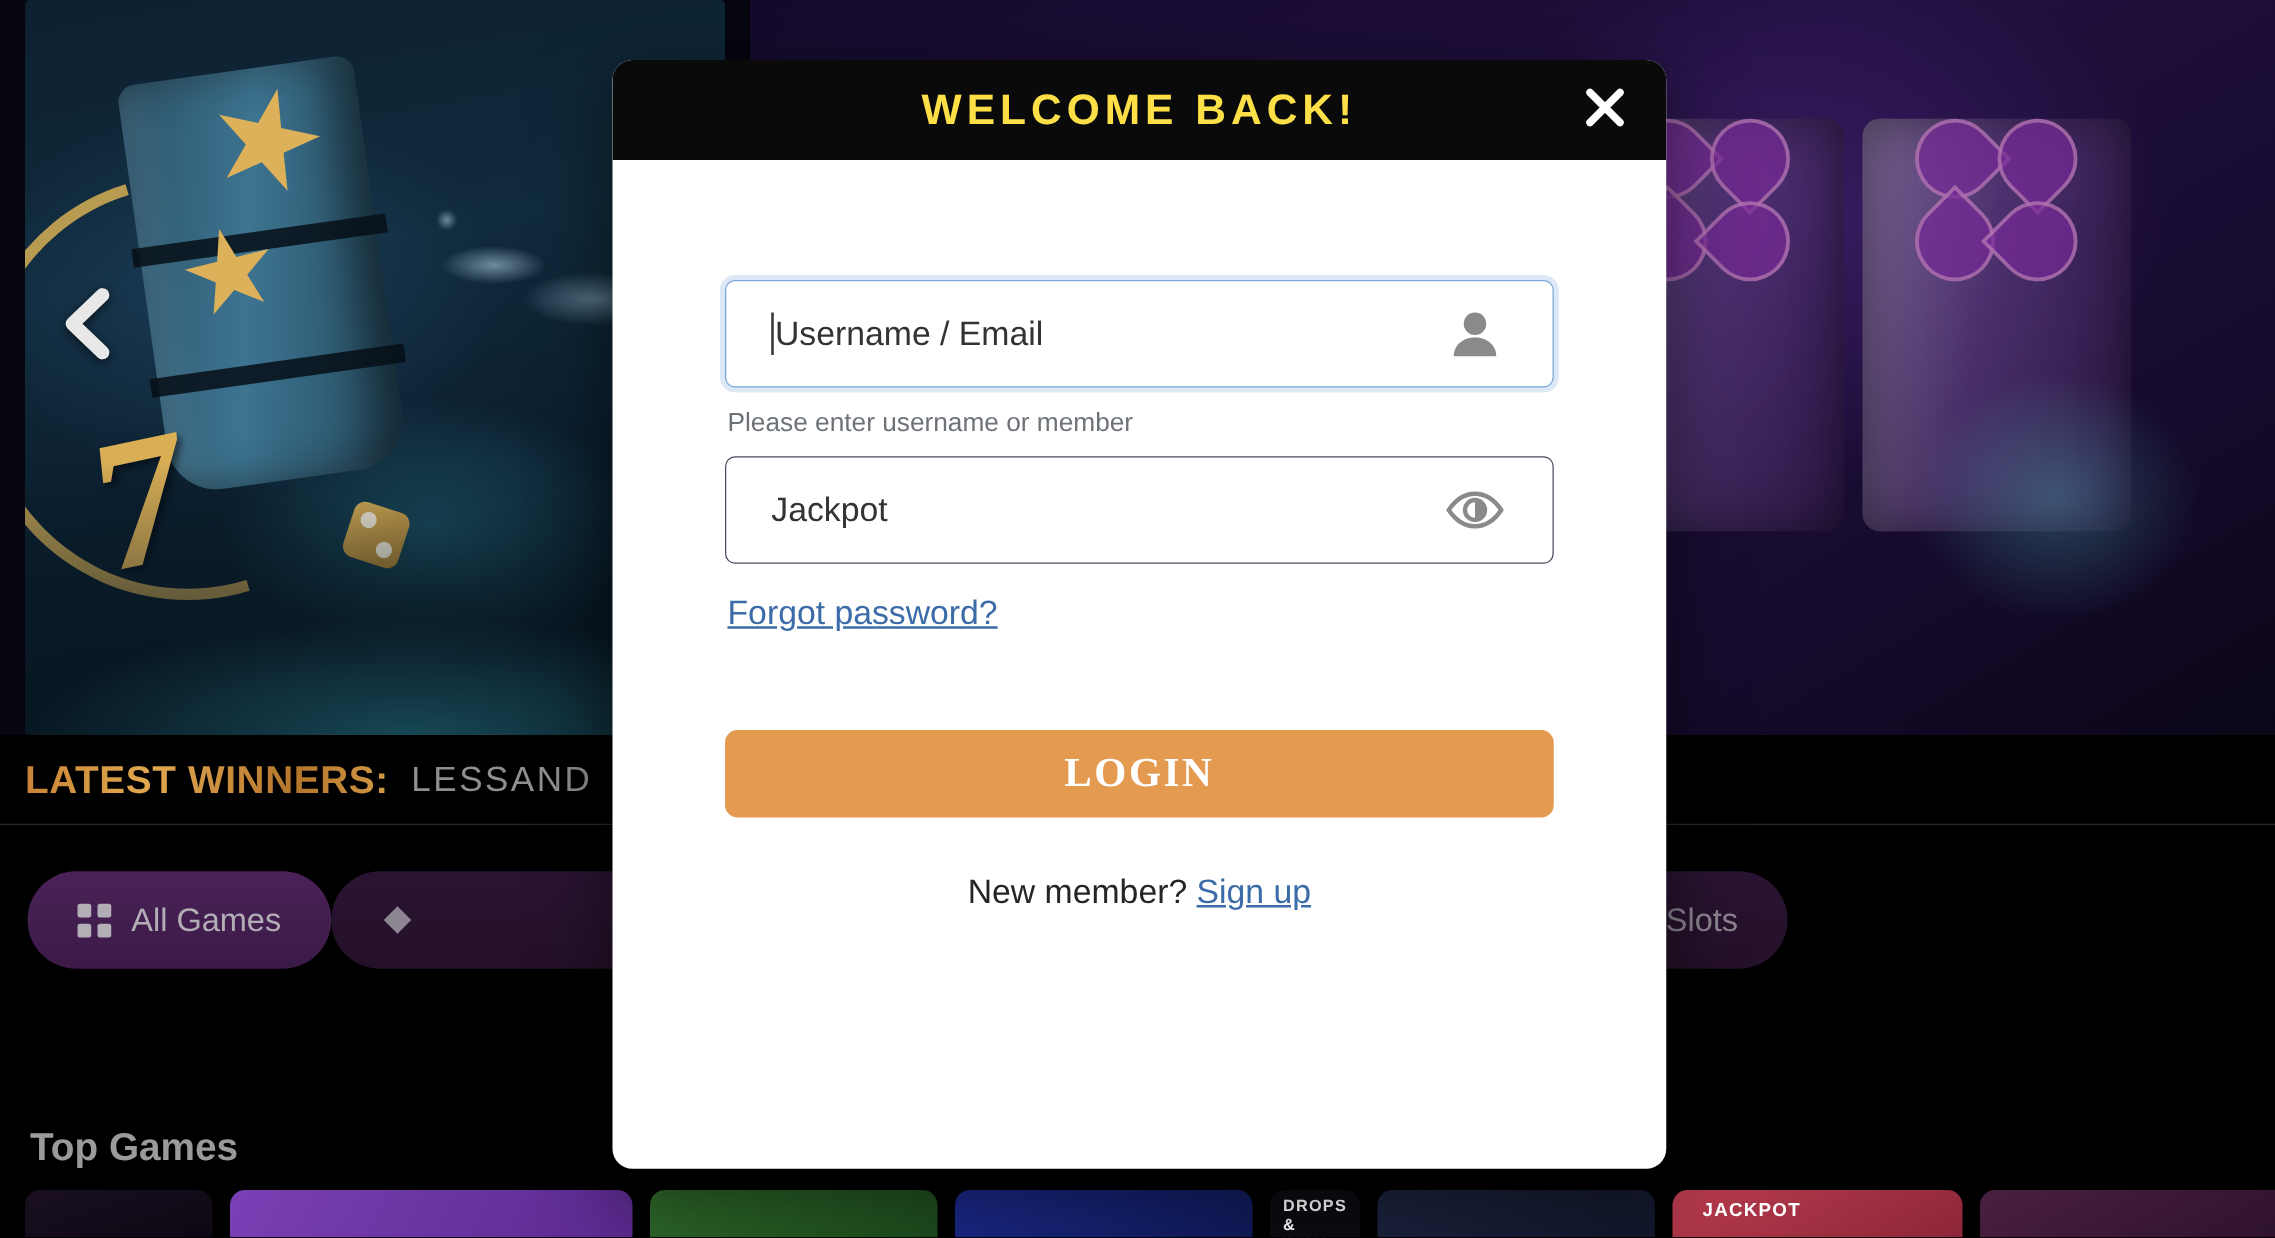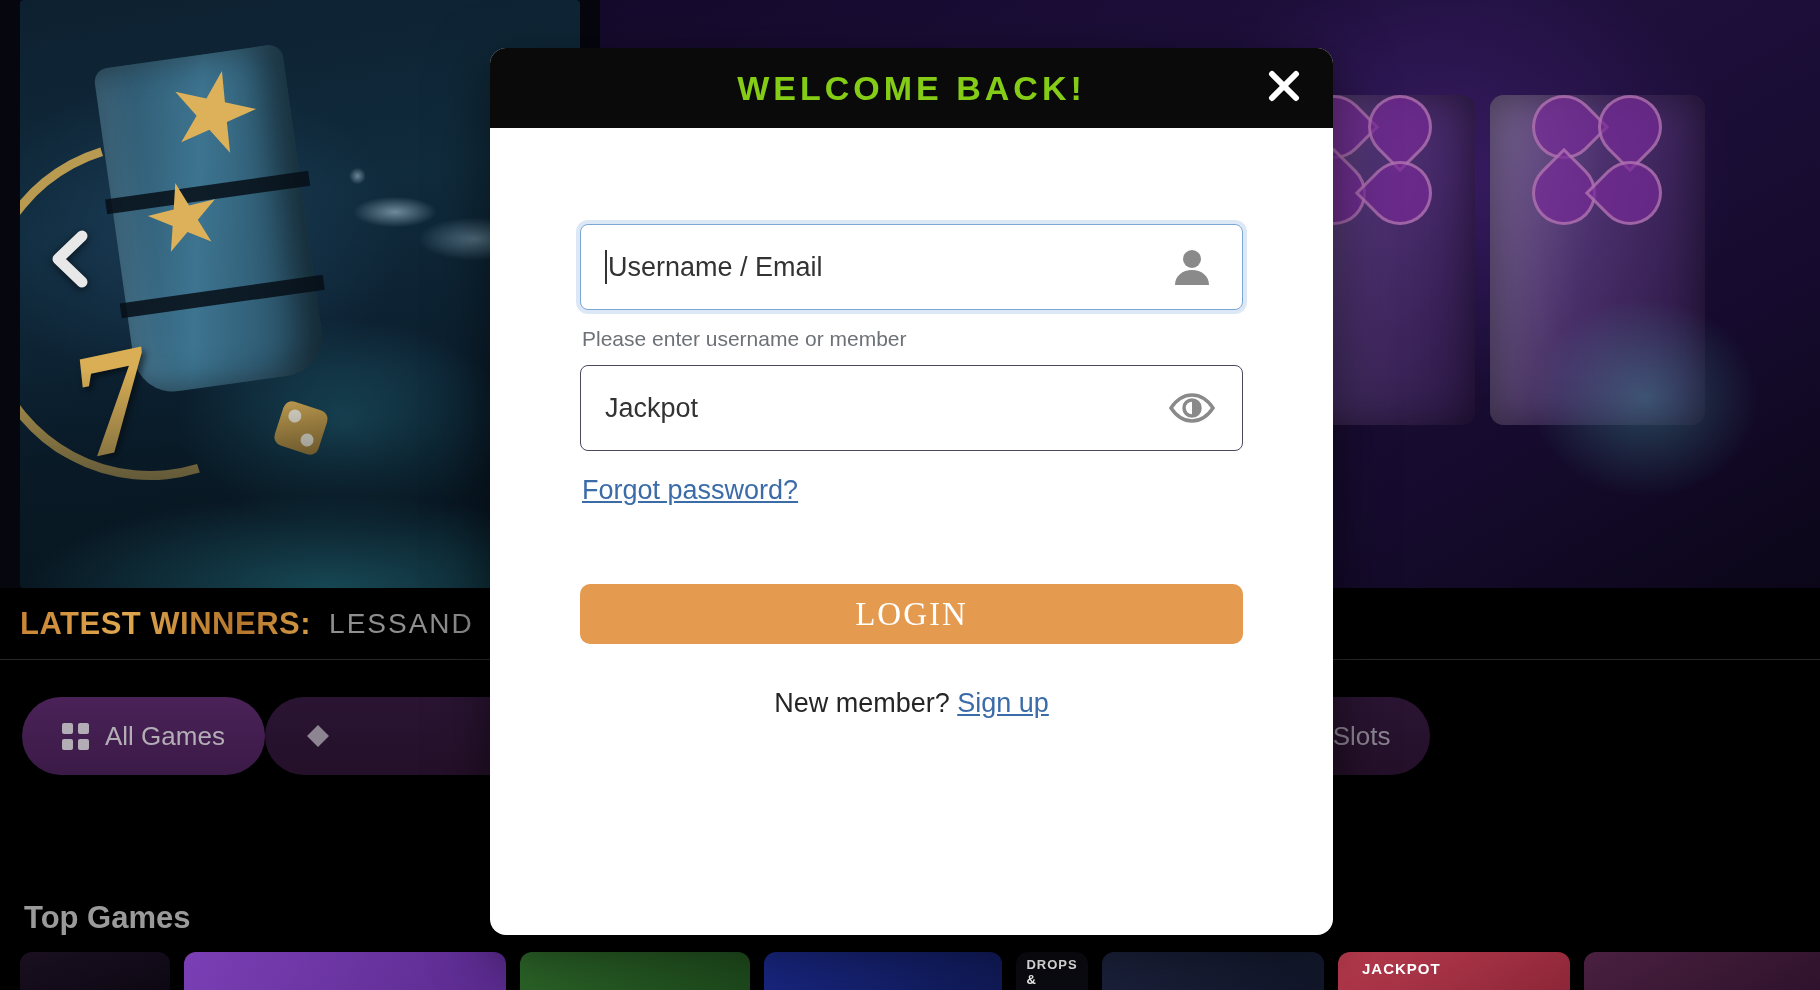--- a/index.html
+++ b/index.html
@@ -162,47 +162,47 @@
   
   .modal {
     position: absolute; left: 490px; top: 48px; width: 843px; height: 887px;
     border-radius: 16px; background: #fff; z-index: 50;
     box-shadow: 0 18px 60px rgba(0,0,0,.55); display: flex; flex-direction: column; overflow: hidden;
   }
   .modal-header {
     height: 80px; background: #0a0a0a; position: relative;
     display: flex; align-items: center; justify-content: center; flex: 0 0 auto;
   }
-  .modal-title { color: #84cc16; font-size: 34px; font-weight: bold; letter-spacing: 4px; }
+  .modal-title { color: #fde047; font-size: 34px; font-weight: bold; letter-spacing: 4px; }
   .modal-close {
     position: absolute; right: 28px; top: 50%; transform: translateY(-50%);
     width: 42px; height: 42px; display: flex; align-items: center; justify-content: center; cursor: pointer;
   }
   .modal-body { flex: 1; padding: 96px 90px 0 90px; }
 
   .field-wrap { position: relative; }
   .field {
     width: 100%; height: 86px; border-radius: 8px; background: #fff;
-    display: flex; align-items: center; padding: 0 24px;
+    display: flex; align-items: center; padding: 0 36px;
     font-size: 27px; color: #2b2b2b;
   }
   .field.focused { border: 1px solid #7ba7d7; box-shadow: 0 0 0 4px rgba(138,180,226,.30); }
   .field.plain { border: 1px solid #4a4a5e; }
   .field-text { flex: 1; display: flex; align-items: center; color: #333; }
   .caret { display: inline-block; width: 2px; height: 34px; background: #333; margin-right: 1px; }
   .field-icon { width: 52px; display: flex; align-items: center; justify-content: center; }
 
   .helper { font-size: 21px; color: #6d7278; margin: 17px 0 14px 2px; }
   .link { color: #3c6ca8; text-decoration: underline; font-size: 27px; cursor: pointer; }
   .forgot-row { margin: 24px 0 0 2px; }
 
   .login-btn {
-    margin-top: 78px; width: 100%; height: 60px; border-radius: 10px;
+    margin-top: 78px; width: 100%; height: 70px; border-radius: 10px;
     background: #e49a4f; color: #fff; font-family: "Liberation Serif", serif;
-    font-size: 33px; font-weight: normal; letter-spacing: 2px;
+    font-size: 33px; font-weight: bold; letter-spacing: 2px;
     display: flex; align-items: center; justify-content: center; cursor: pointer; border: none;
   }
   .signup-row {
     margin-top: 44px; text-align: center; font-size: 27px; color: #252525;
   }
   .signup-row .link { font-size: 27px; text-decoration: underline; }
 </style>
 </head>
 <body>
 

